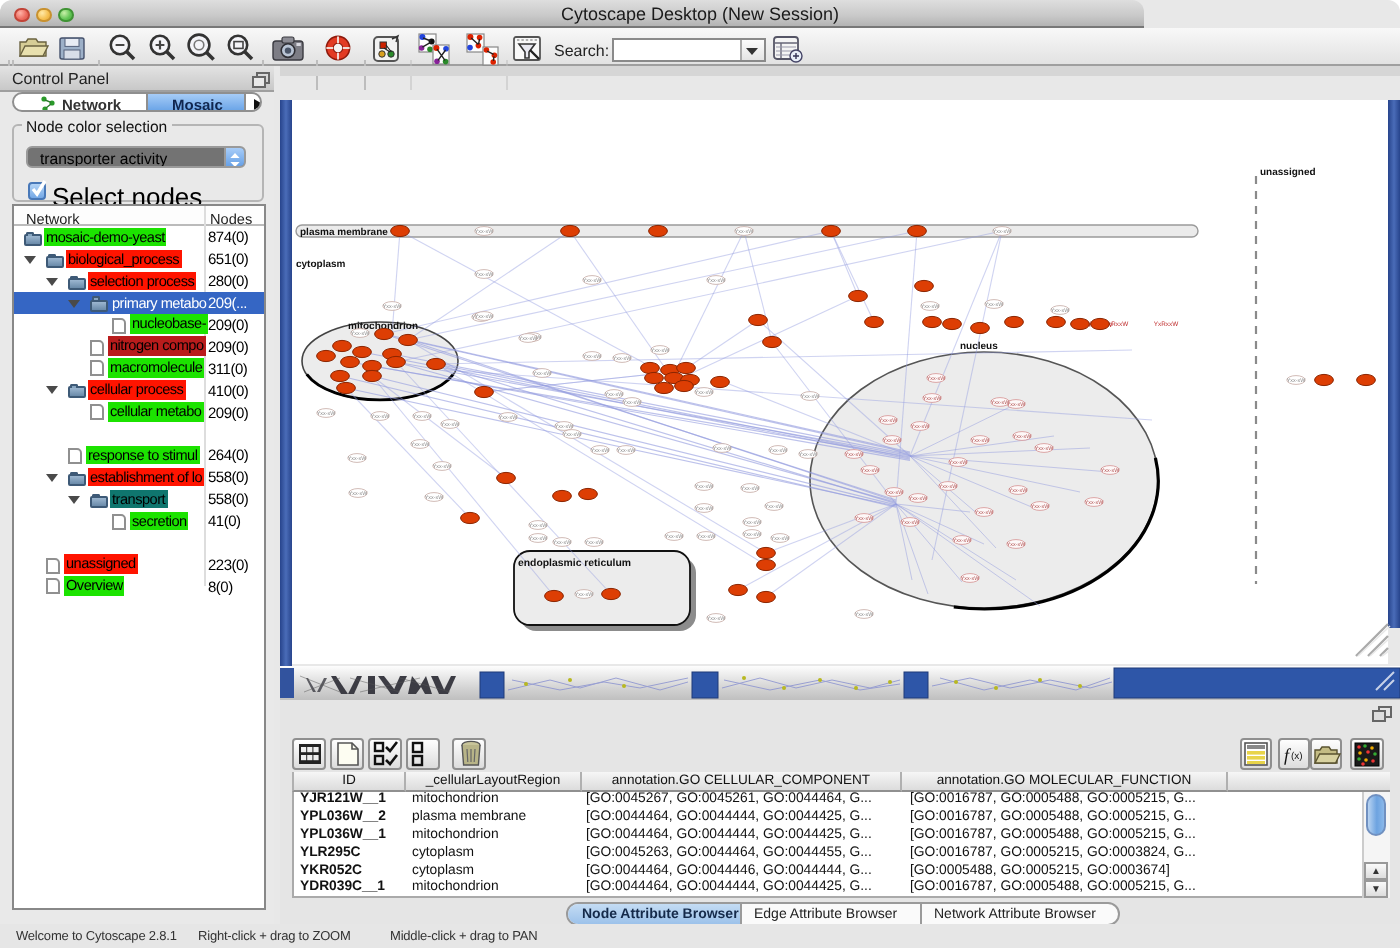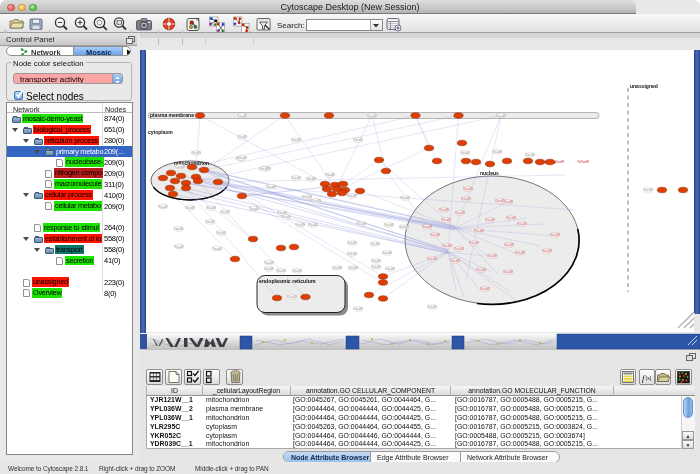--- a/index.html
+++ b/index.html
@@ -1,18 +1,18 @@
 <!DOCTYPE html>
 <html><head><meta charset="utf-8"><style>
 *{margin:0;padding:0;box-sizing:border-box}
 html,body{width:700px;height:474px;overflow:hidden;background:#fff}
 body{font-family:"Liberation Sans",sans-serif;position:relative}
 .abs{position:absolute}
 .win{position:absolute;left:0;top:0;width:700px;height:474px;background:#e8e8e8;border-radius:6px 6px 0 0;overflow:hidden}
-.titlebar{position:absolute;left:0;top:0;width:636px;height:14px;background:linear-gradient(#dedede,#c9c9c9 60%,#b3b3b3);border-bottom:1px solid #777;border-radius:6px 6px 0 0}
+.titlebar{position:absolute;left:0;top:0;width:572px;height:14px;background:linear-gradient(#dedede,#c9c9c9 60%,#b3b3b3);border-bottom:1px solid #777;border-radius:6px 6px 0 0}
 .tl{position:absolute;top:3.5px;width:7.5px;height:7.5px;border-radius:50%}
 .title{position:absolute;top:2px;left:0;width:700px;text-align:center;font-size:9px;color:#1a1a1a}
 .toolbar{position:absolute;left:0;top:14px;width:700px;height:19px;background:linear-gradient(#f8f8f8,#e2e2e2);border-bottom:1px solid #9f9f9f}
 .sep{position:absolute;top:16px;height:15px;width:1px;background:#bdbdbd}
 .stext{font-size:8px;color:#222}
 .cp{position:absolute;left:0;top:33px;width:137px;height:429px;background:#e9e9e9}
 .ptitle{background:linear-gradient(#e3e3e3,#c8c8c8);border-bottom:1px solid #9f9f9f;font-size:8px;color:#222}
 .treerow{position:absolute;left:0;width:127px;height:10.9px;font-size:7.3px;letter-spacing:-0.25px;white-space:nowrap}
 .hl{display:inline-block;height:9.5px;line-height:9.5px;padding:0 1px;color:#000}
 .cnt{position:absolute;left:97px;top:0;font-size:7.5px;color:#000;line-height:10px}
@@ -157,33 +157,33 @@
           <path d="M2.5 2 L5.5 3.2 M5.5 4 L3 6" stroke="#2a7a2a" stroke-width=".7"></path>
         </svg>
   <span class="abs" style="left:24px;top:1.2px;font-size:7.5px;font-weight:bold;color:#333">Network</span>
   <span class="abs" style="left:79px;top:1.2px;font-size:7.5px;font-weight:bold;color:#10264f">Mosaic</span>
   <svg class="abs" style="left:119px;top:2px" width="6" height="7">
           <path d="M1 0.5 L5.5 3.2 L1 6 Z" fill="#111"></path>
         </svg>
  </div>
  <div class="abs" style="left:6px;top:29px;width:126px;height:39px;border:1px solid #b5b5b5;border-radius:3px"></div>
  <span class="abs" style="left:11px;top:25.5px;font-size:7.8px;color:#111;background:#e9e9e9;padding:0 2px">Node color selection</span>
- <div class="abs" style="left:13px;top:40px;width:110px;height:11px;background:#fca5a5;border:1px solid #9a9a9a;border-radius:3px;overflow:hidden">
+ <div class="abs" style="left:13px;top:40px;width:110px;height:11px;background:#737373;border:1px solid #9a9a9a;border-radius:3px;overflow:hidden">
   <span class="abs" style="left:6px;top:1.4px;font-size:7.8px;color:#000">transporter activity</span>
   <div class="abs" style="right:0;top:0;width:10px;height:11px;background:linear-gradient(#a8cdf8,#5a97e2);border-left:1px solid #9a9a9a"></div>
   <svg class="abs" style="right:1.5px;top:1.5px" width="7" height="8">
           <path d="M3.5 0.5 L5.8 3 L1.2 3 Z" fill="#fff"></path>
           <path d="M3.5 7.5 L5.8 5 L1.2 5 Z" fill="#fff"></path>
         </svg>
  </div>
  <div class="abs" style="left:14px;top:57.5px;width:9px;height:9px;background:linear-gradient(#b4d4f6,#74a8e6);border:1px solid #4878b8;border-radius:2px"></div>
  <svg class="abs" style="left:14px;top:55px" width="11" height="12">
         <path d="M2.5 6.5 L4.5 9 L8.5 2.5" fill="none" stroke="#fff" stroke-width="1.7"></path>
       </svg>
- <span class="abs" style="left:26px;top:58px;font-size:10px;color:#000">Select nodes</span>
+ <span class="abs" style="left:26px;top:58px;font-size:13px;color:#000">Select nodes</span>
  <div class="abs" style="left:6px;top:69px;width:127px;height:353px;background:#fff;border:1px solid #888">
   <div class="abs" style="left:0;top:0;width:125px;height:10px;border-bottom:1px solid #bbb;background:#fdfdfd"></div>
   <div class="abs" style="left:95px;top:0;width:1px;height:190px;background:#ddd"></div>
   <span class="abs" style="left:6px;top:1.5px;font-size:7.3px;color:#222">Network</span>
   <span class="abs" style="left:98px;top:1.5px;font-size:7.3px;color:#222">Nodes</span>
 
   <div class="treerow" style="top:11.3px">
           <i class="fo" style="left:5px">
             <i class="ft"></i>
           </i>
@@ -196,21 +196,21 @@
             <i class="ft"></i>
           </i>
           <span class="hl" style="left:26px;background:#ff1400;color:#000;position:absolute;top:-0.5px">biological_process</span>
           <span class="cnt" style="color:#000">651(0)</span>
         </div>
   <div class="treerow" style="top:33.1px">
           <i class="ar" style="left:16px"></i>
           <i class="fo" style="left:27px">
             <i class="ft"></i>
           </i>
-          <span class="hl" style="left:37px;background:#ff1400;color:#000;position:absolute;top:-0.5px">reticulum process</span>
+          <span class="hl" style="left:37px;background:#ff1400;color:#000;position:absolute;top:-0.5px">selection process</span>
           <span class="cnt" style="color:#000">280(0)</span>
         </div>
   <div class="treerow" style="top:44.0px">
           <i class="abs" style="left:0;top:-0.8px;width:125px;height:10.9px;background:#3566c4"></i>
           <i class="ar" style="left:27px"></i>
           <i class="fo" style="left:38px">
             <i class="ft"></i>
           </i>
           <span class="hl" style="left:48px;background:transparent;color:#fff;position:absolute;top:-0.5px">primary metabo</span>
           <span class="cnt" style="color:#fff">209(...</span>

